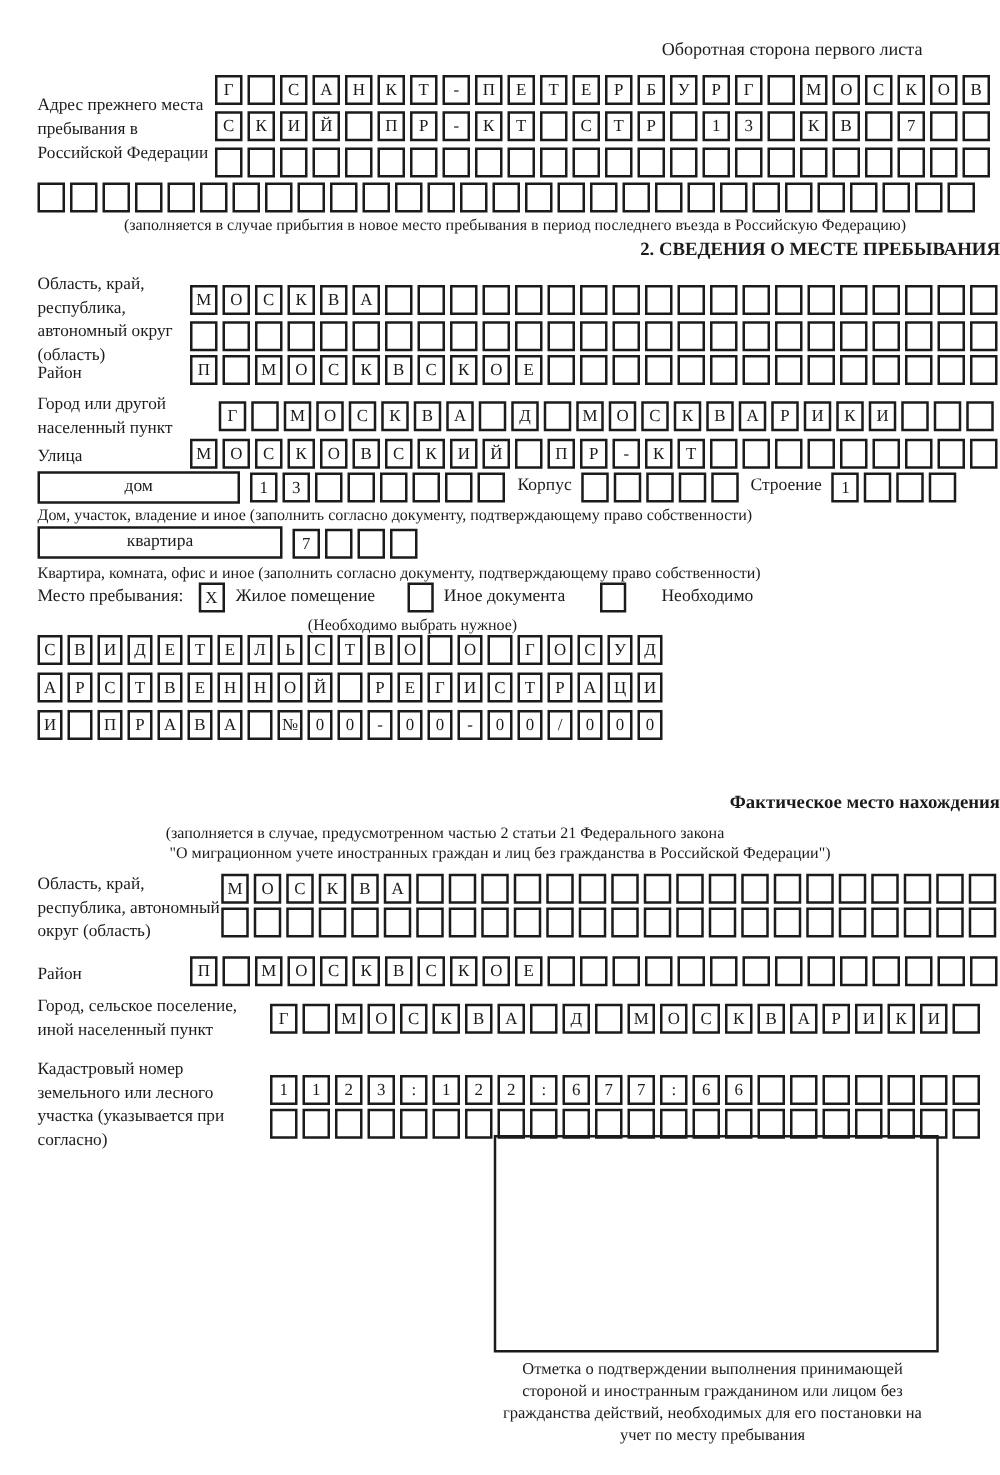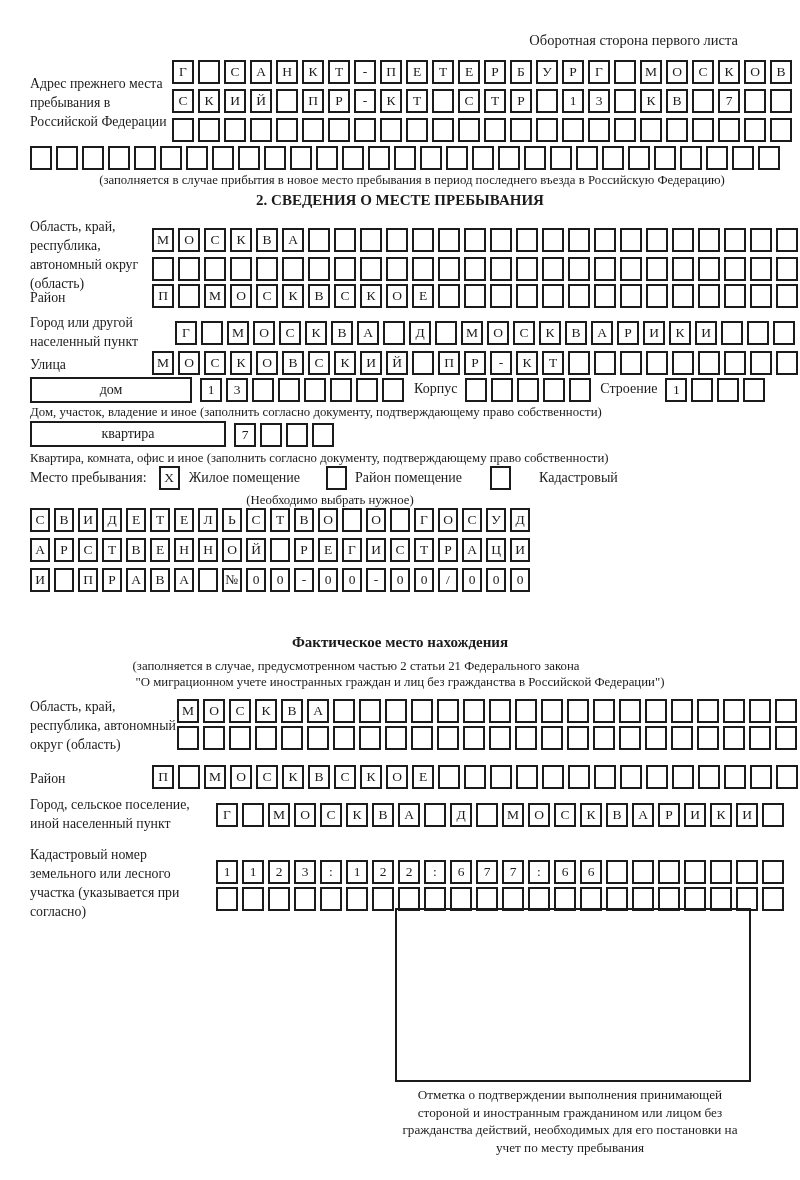--- a/index.html
+++ b/index.html
@@ -5,21 +5,21 @@
   * { margin:0; padding:0; box-sizing:border-box; }
   html,body { background:#ffffff; }
   body{
     width:800px; height:1180px; position:relative; overflow:hidden;
     font-family:"Liberation Serif","DejaVu Serif",serif; color:#1b1b1b;
   }
   .abs{ position:absolute; }
   .lbl{ font-size:13.8px; line-height:19px; }
   .note{ font-size:12.8px; line-height:16px; }
   .center{ text-align:center; }
-  .bold{ font-weight:bold; }
+  .bold{ font-weight:bold;text-align:right; }
   .flex{ display:flex; align-items:center; }
   .cellcol{ display:flex; flex-direction:column; gap:5px; }
   .crow{ display:flex; gap:4px; }
   .cell{
     width:22px; height:24px; border:2px solid #1b1b1b; background:#fff;
     display:flex; align-items:center; justify-content:center;
     font-size:13.5px; flex:0 0 auto;
   }
   .crow-doc .cell{ width:20px; }
   .fieldbox{
@@ -409,23 +409,23 @@
       <span class="cell"></span>
     </div>
 </div>
 <div class="abs note" id="note-apt">Квартира, комната, офис и иное (заполнить согласно документу, подтверждающему право собственности)</div>
 
 <div class="abs flex" id="row-stay">
   <div class="inline-lbl">Место пребывания:</div>
   <div class="chk" id="stay-chk-1">X</div>
   <div class="inline-lbl" id="stay-opt-1">Жилое помещение</div>
   <div class="chk" id="stay-chk-2"></div>
-  <div class="inline-lbl" id="stay-opt-2">Район помещение</div>
+  <div class="inline-lbl" id="stay-opt-2">Иное документа</div>
   <div class="chk" id="stay-chk-3"></div>
-  <div class="inline-lbl" id="stay-opt-3">Кадастровый</div>
+  <div class="inline-lbl" id="stay-opt-3">Необходимо</div>
 </div>
 <div class="abs note center" id="note-stay">(Необходимо выбрать нужное)</div>
 
 <div class="abs flex" id="block-doc">
   <div class="cellcol" id="doc-rows">
     <div class="crow crow-doc">
         <span class="cell">С</span>
         <span class="cell">В</span>
         <span class="cell">И</span>
         <span class="cell">Д</span>

